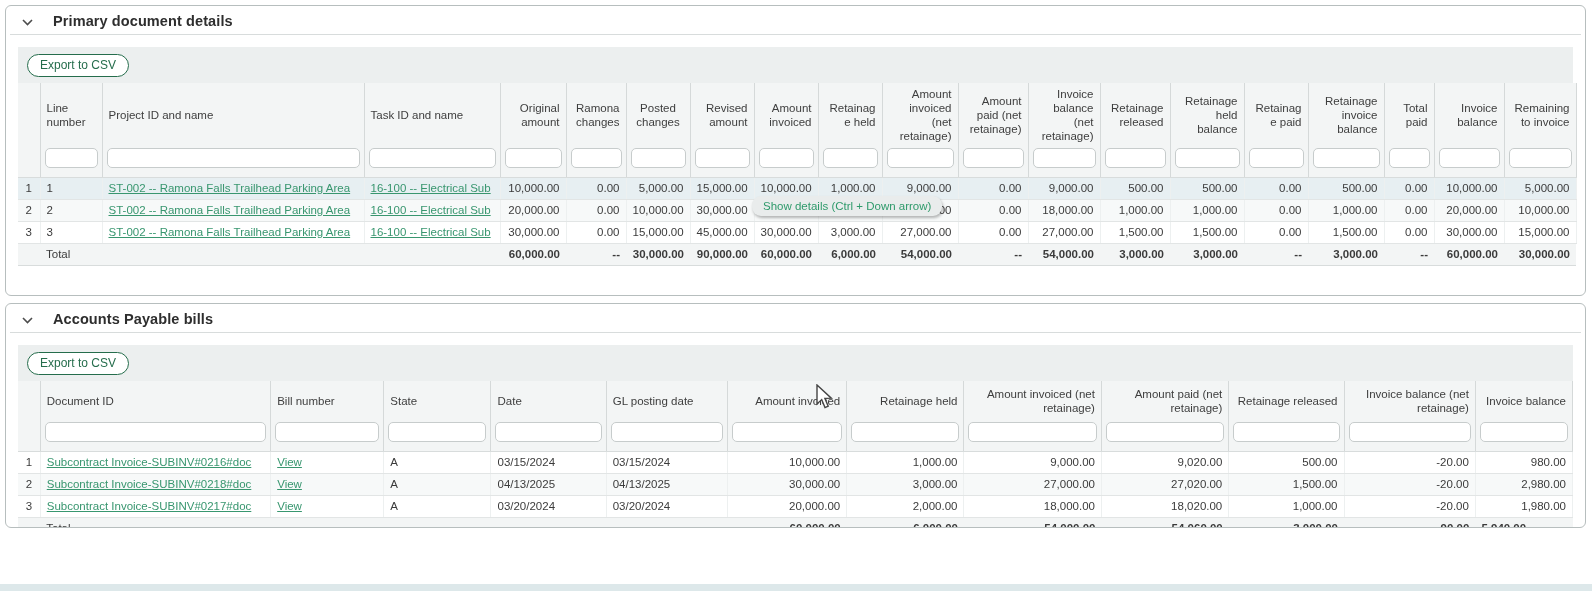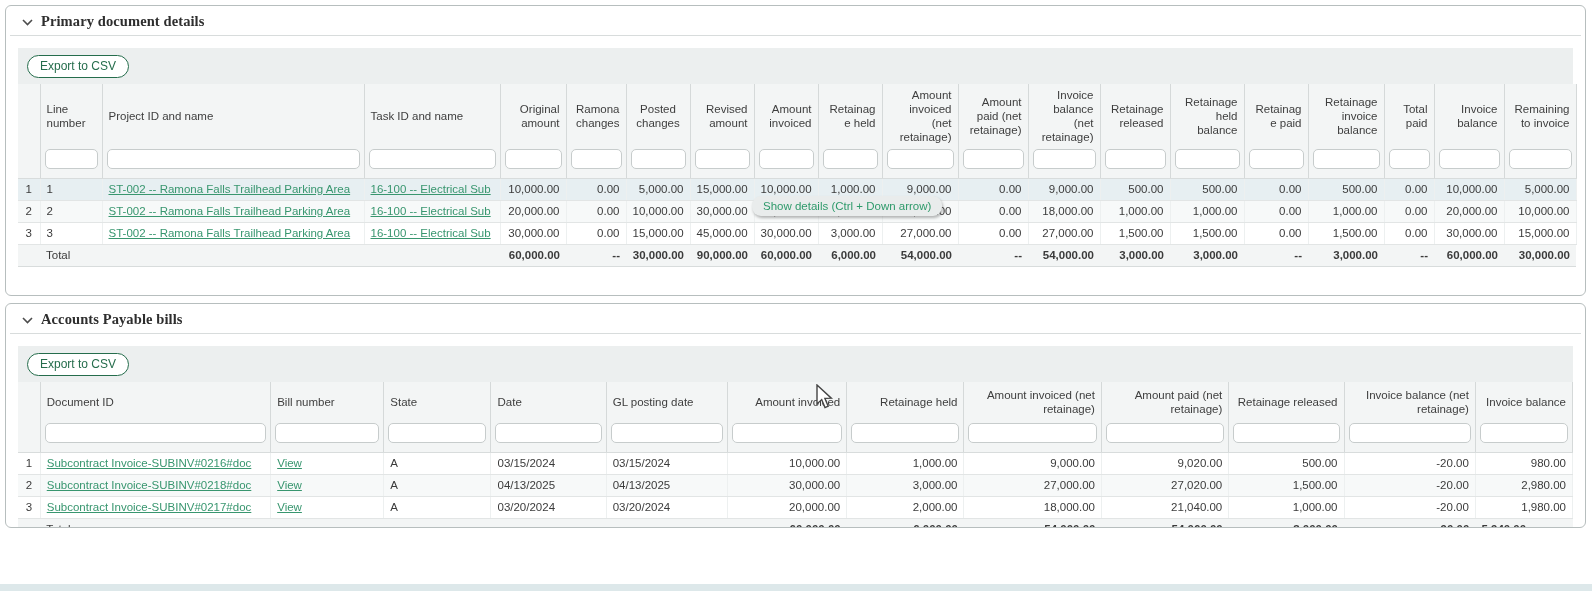--- a/index.html
+++ b/index.html
@@ -12,24 +12,23 @@
   }
   .bottom-strip { position:absolute; left:0; right:0; bottom:0; height:7px; background:#dde8ea; }
   .card {
     position:absolute; left:5px; right:6px; background:#fff;
     border:1px solid #b7bebe; border-radius:6px; overflow:hidden;
   }
   #card1 { top:5px;  height:291px; }
   #card2 { top:303px; height:225px; }
 
   .section-header {
-    display:flex; align-items:center; gap:8px;
+    display:flex; align-items:center; gap:20px;
     margin:0 4px; padding:7px 12px 5px 12px;
     border-bottom:1px solid #d8dcdc;
-    font-family:Liberation Serif, serif;
   }
   .chevron-icon { display:inline-flex; color:#4d4d4d; margin-top:2px; }
   .section-title { font-size:14.5px; font-weight:700; color:#2e2e2e; letter-spacing:.1px; }
 
   .grid-box { margin:12px 12px 0 12px; }
   .toolbar {
     background:#ecefef; height:36px; display:flex; align-items:center; padding:0 9px;
   }
   .export-btn {
     font-family:inherit; font-size:12px; color:var(--accent-green,#256d4c);
@@ -352,21 +351,21 @@
             <tr>
               <td style="text-align: center;">3</td>
               <td style="text-align: left;"><a href="#">Subcontract Invoice-SUBINV#0217#doc</a></td>
               <td style="text-align: left;"><a href="#">View</a></td>
               <td style="text-align: left;">A</td>
               <td style="text-align: left;">03/20/2024</td>
               <td style="text-align: left;">03/20/2024</td>
               <td style="text-align: right;">20,000.00</td>
               <td style="text-align: right;">2,000.00</td>
               <td style="text-align: right;">18,000.00</td>
-              <td style="text-align: right;">21,040.00</td>
+              <td style="text-align: right;">18,020.00</td>
               <td style="text-align: right;">1,000.00</td>
               <td style="text-align: right;">-20.00</td>
               <td style="text-align: right;">1,980.00</td>
             </tr>
           </tbody>
           <tfoot>
             <tr>
               <td style="text-align: center;"></td>
               <td class="total-label" style="text-align: left;">Total</td>
               <td style="text-align: left;"></td>

